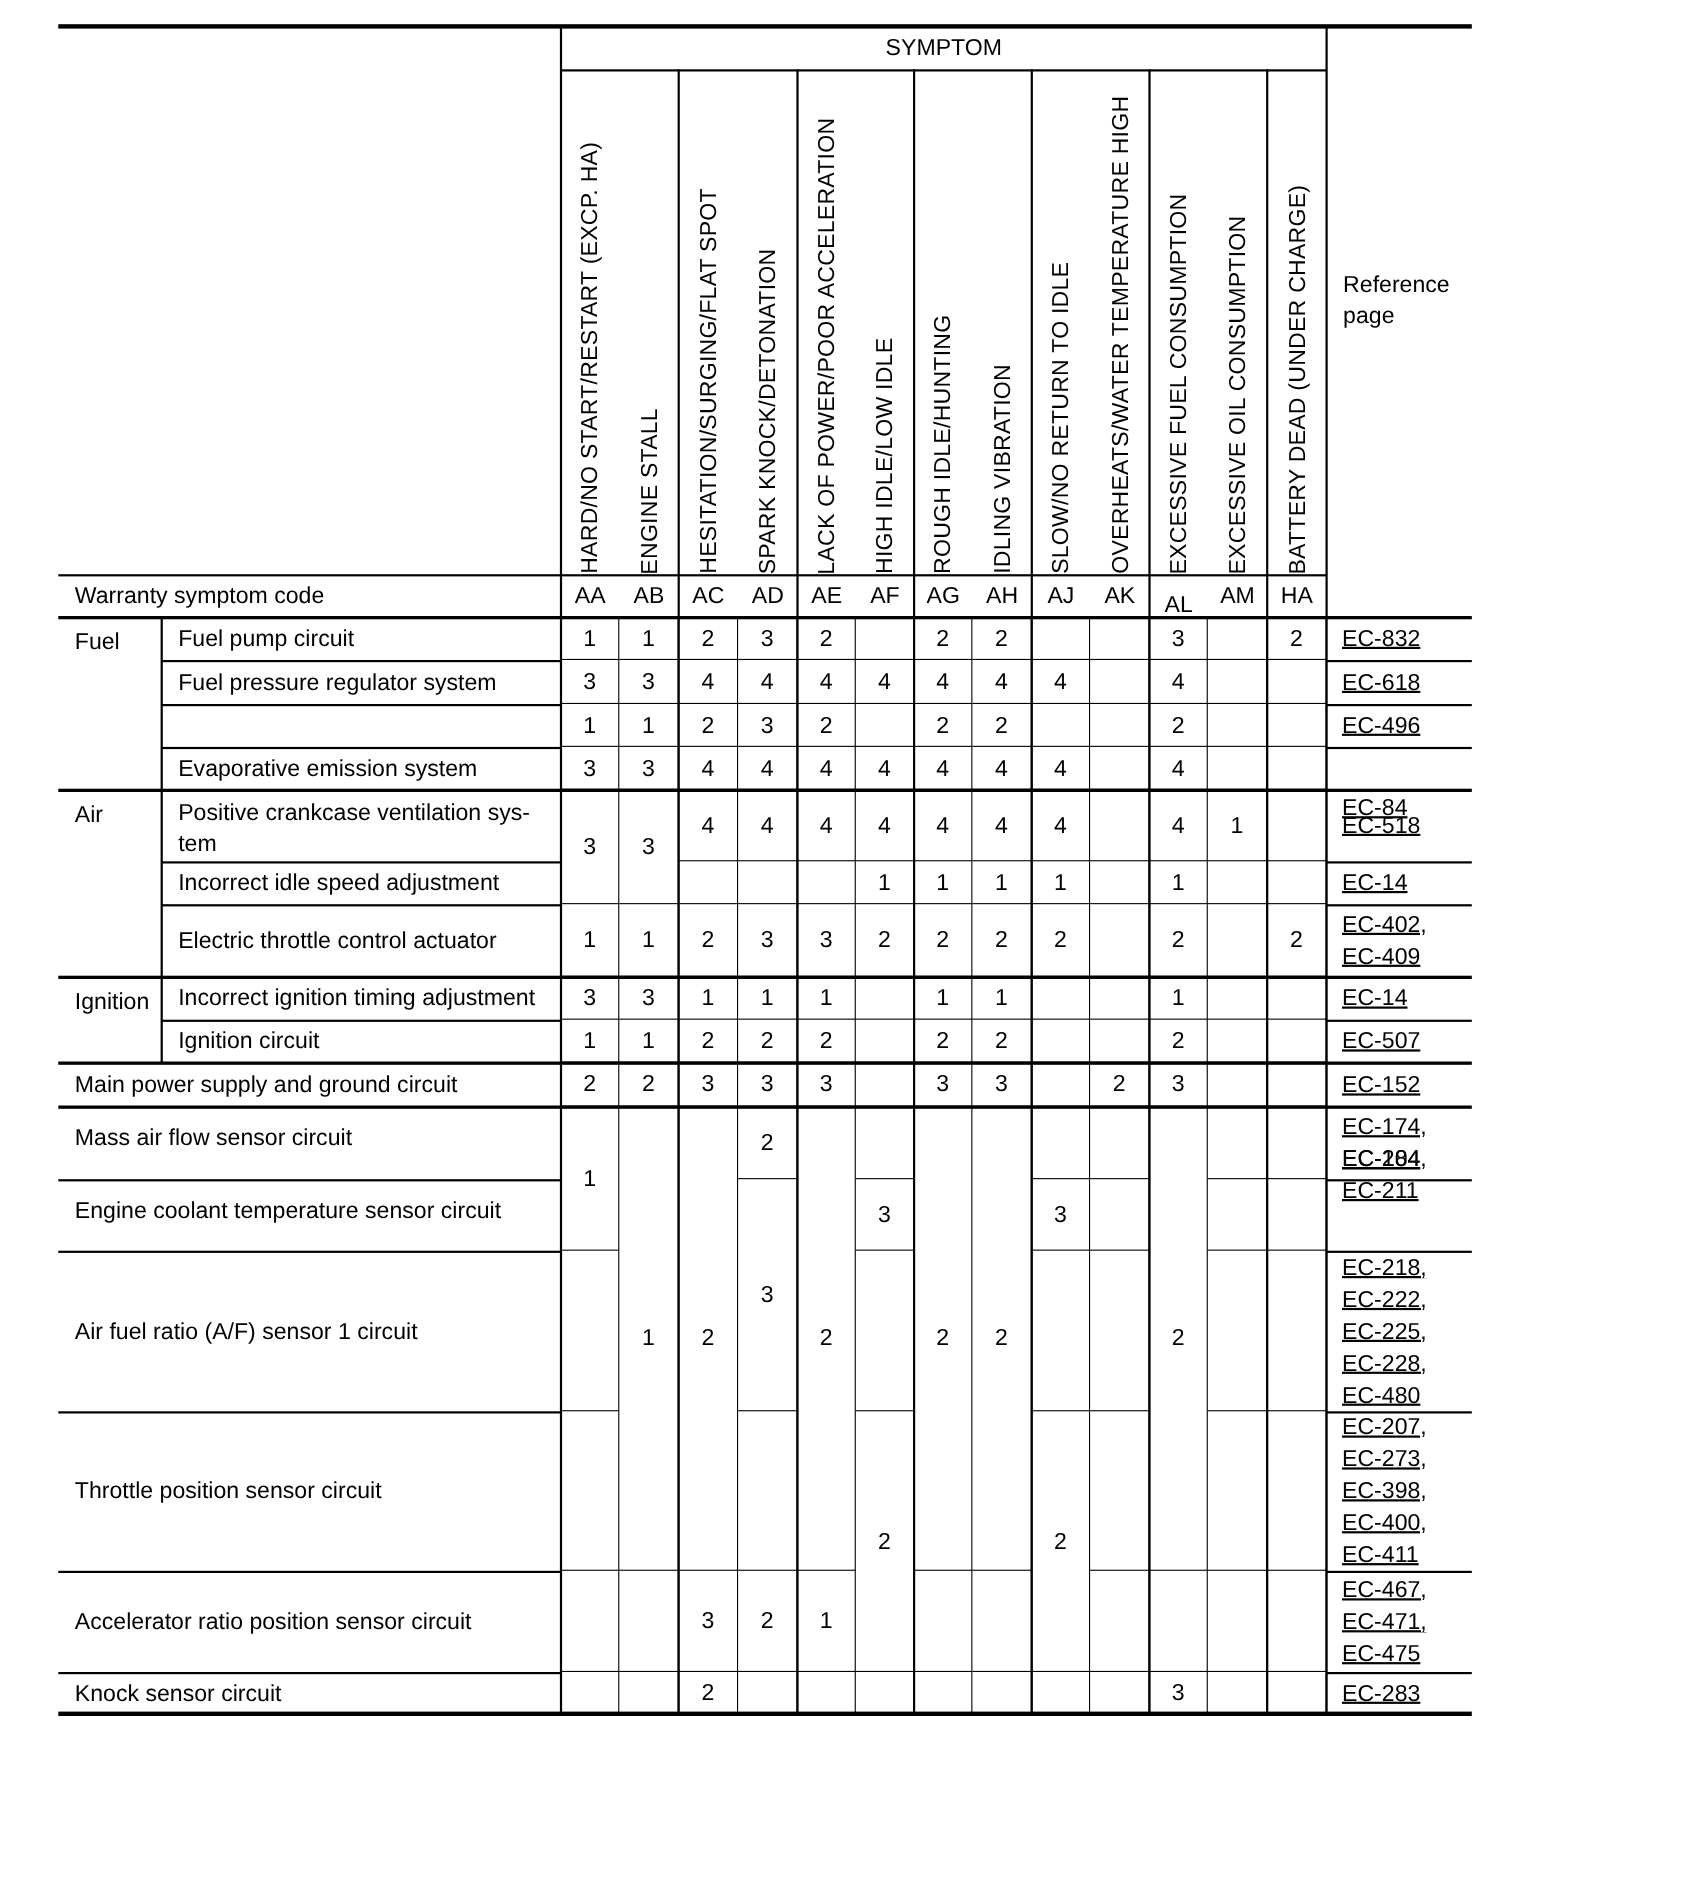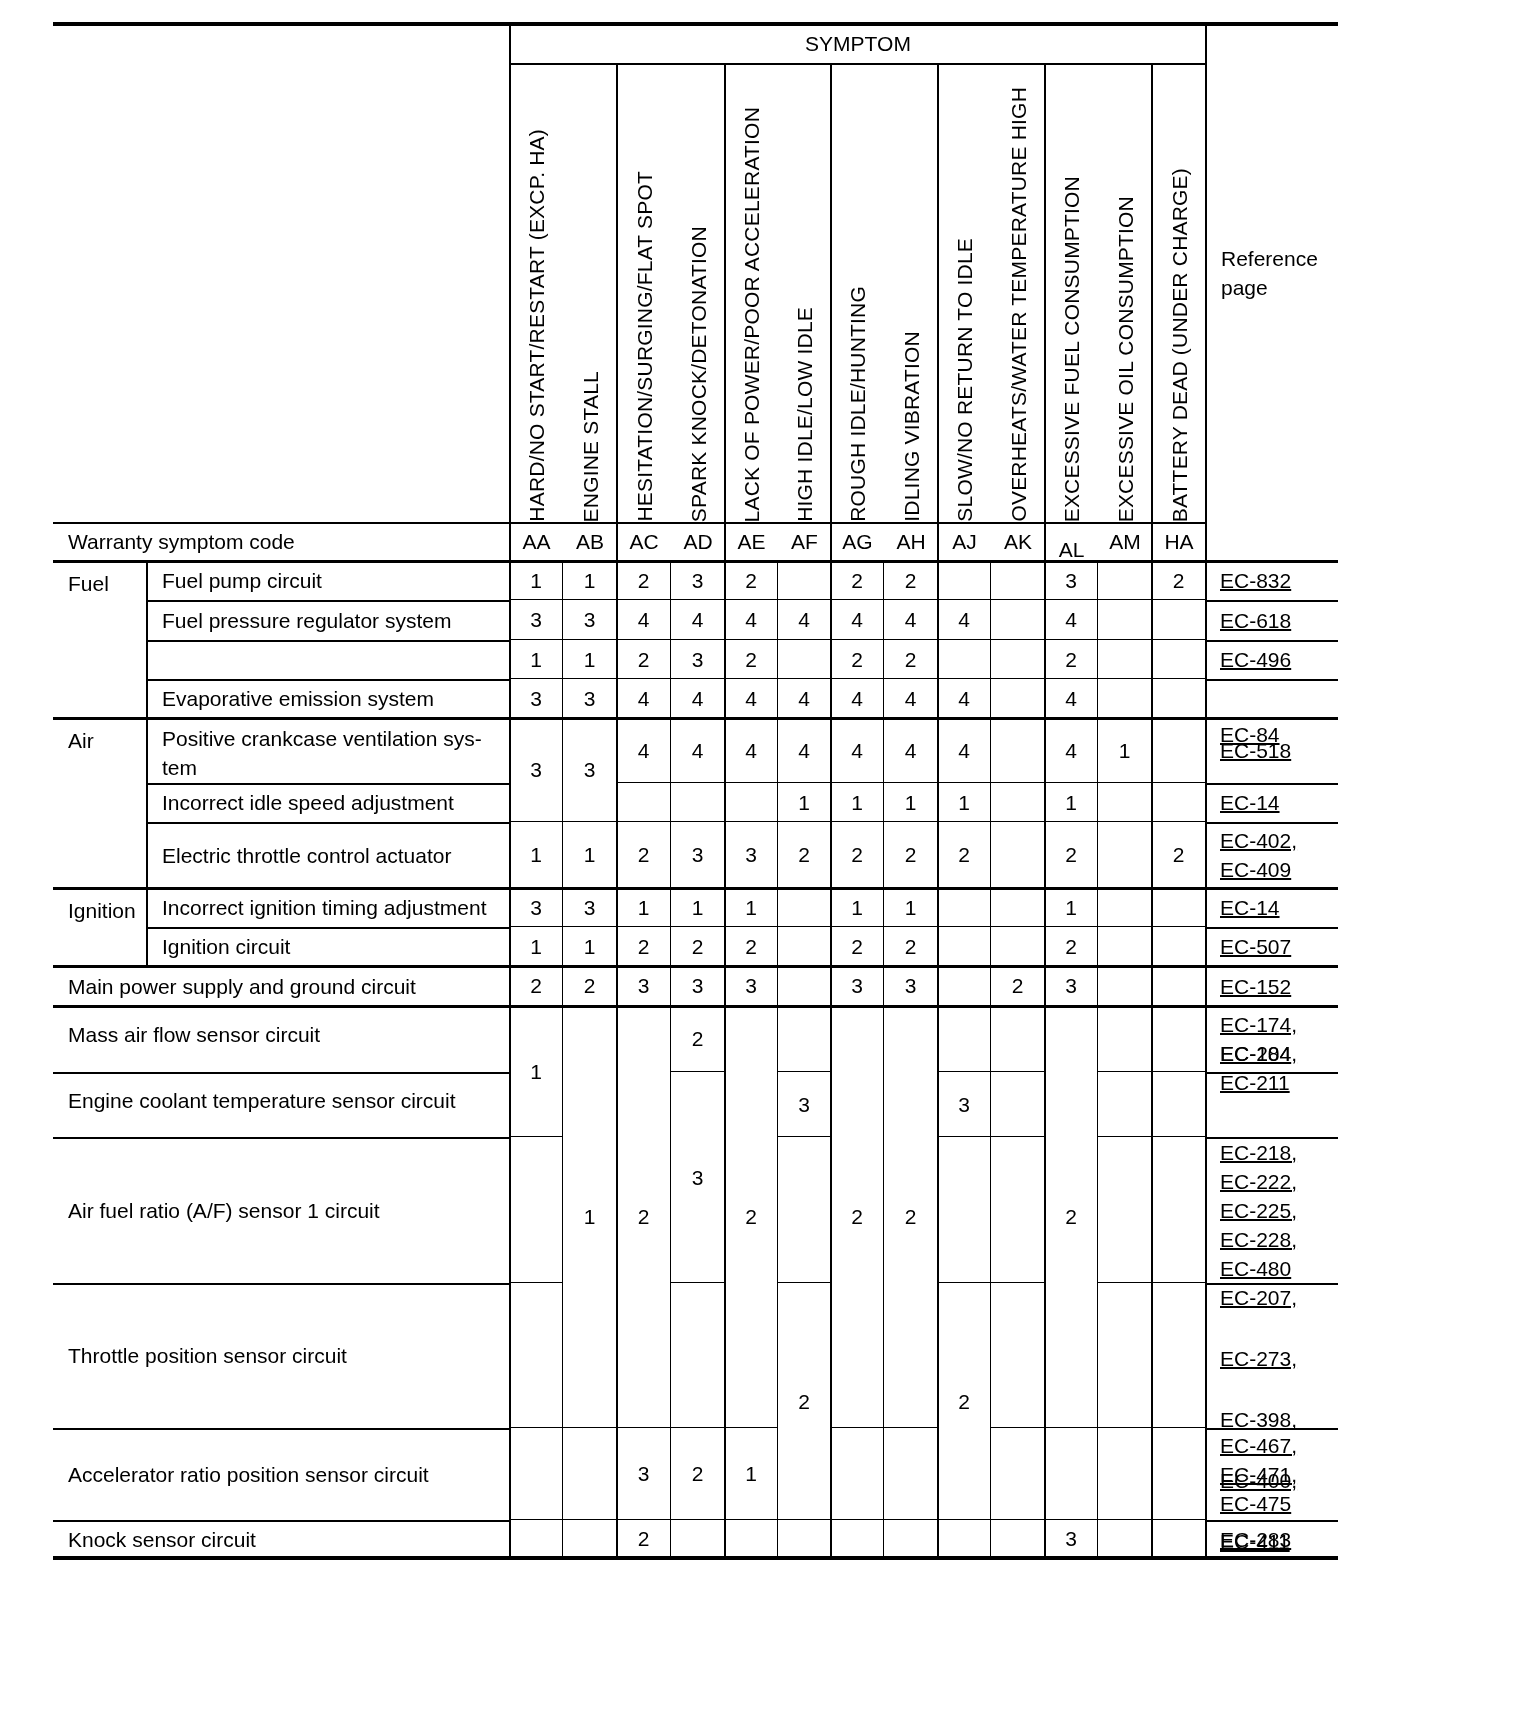--- a/index.html
+++ b/index.html
@@ -131,21 +131,21 @@
     </div>
     <div class="cell left" style="left: 53px; top: 1137px; width: 457px; height: 146px;">Air fuel ratio (A/F) sensor 1 circuit</div>
     <div class="cell ref" style="left: 1206px; top: 1137px; width: 132px; height: 146px; justify-content: center;">
       <a href="#">EC-218,</a>
       <a href="#">EC-222,</a>
       <a href="#">EC-225,</a>
       <a href="#">EC-228,</a>
       <a href="#">EC-480</a>
     </div>
     <div class="cell left" style="left: 53px; top: 1283px; width: 457px; height: 145px;">Throttle position sensor circuit</div>
-    <div class="cell ref" style="left: 1206px; top: 1283px; width: 132px; height: 145px;  gap: 32px;">
+    <div class="cell ref" style="left: 1206px; top: 1283px; width: 132px; height: 145px; justify-content: center;">
       <a href="#">EC-207,</a>
       <a href="#">EC-273,</a>
       <a href="#">EC-398,</a>
       <a href="#">EC-400,</a>
       <a href="#">EC-411</a>
     </div>
     <div class="cell left" style="left: 53px; top: 1428px; width: 457px; height: 92px;">Accelerator ratio position sensor circuit</div>
     <div class="cell ref" style="left: 1206px; top: 1428px; width: 132px; height: 92px; justify-content: center;">
       <a href="#">EC-467,</a>
       <a href="#">EC-471,</a>

